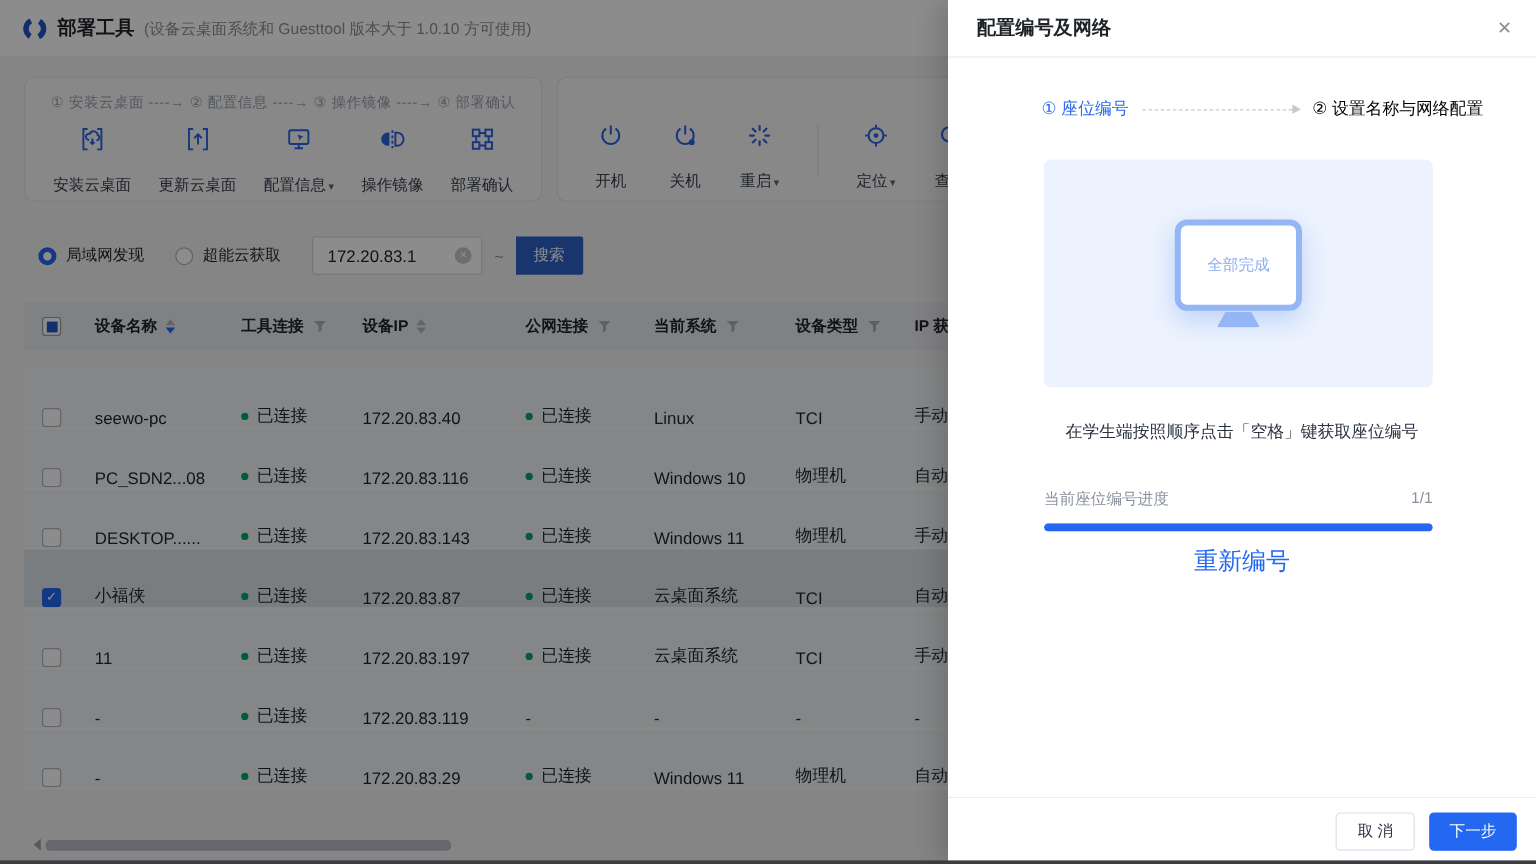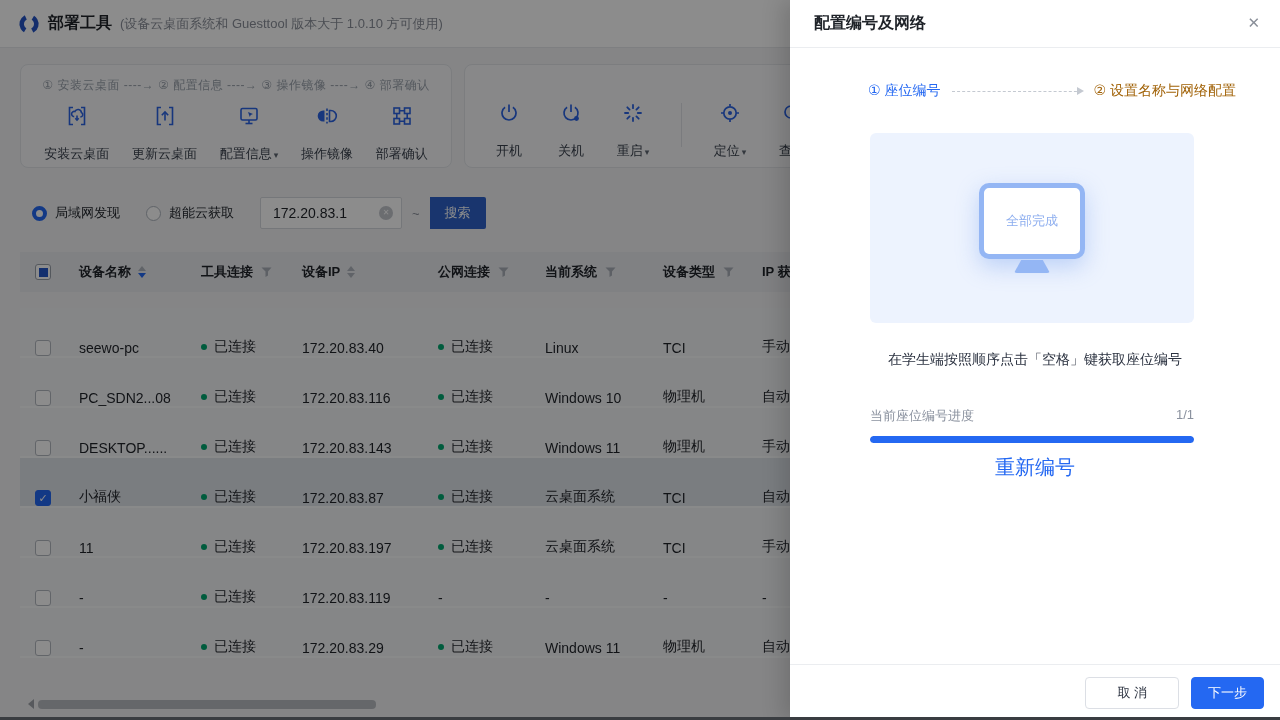--- a/index.html
+++ b/index.html
@@ -113,21 +113,21 @@
     background:#fff; z-index:60; box-shadow:-8px 0 20px rgba(0,0,0,0.15);
   }
   .drawer-header {
     height:48px; border-bottom:1px solid #ebedf0;
     display:flex; align-items:center; padding:0 24px;
   }
   .drawer-title { font-size:16px; font-weight:bold; color:#1f2329;font-family:Liberation Mono, monospace; }
   .drawer-close { position:absolute; top:14px; right:20px; font-size:15px; color:#8a8f99; cursor:pointer; }
   .wizard-steps { display:flex; align-items:center; margin:34px 44px 0 78px; font-size:14px; white-space:nowrap; }
   .wizard-current { color:#2468f2; }
-  .wizard-next { color:#a16207; }
+  .wizard-next { color:#000000; }
   .dash-arrow { flex:1; margin:0 12px; border-top:1.5px dashed #c4c9d1; position:relative; height:0; }
   .dash-arrow::after {
     content:""; position:absolute; right:-2px; top:-4.5px;
     border-left:7px solid #c4c9d1; border-top:4px solid transparent; border-bottom:4px solid transparent;
   }
   .illustration {
     margin:33px 86px 0 80px; height:190px; background:#edf3fe; border-radius:6px;
     display:flex; flex-direction:column; align-items:center; justify-content:center;
   }
   .monitor-screen {
@@ -141,21 +141,21 @@
   .progress-head { display:flex; justify-content:space-between; margin:38px 86px 0 80px; font-size:13px; color:#8a919e; }
   .progress-track { margin:11px 86px 0 80px; height:7px; border-radius:4px; background:#e6e8ed; overflow:hidden; }
   .progress-fill { width:100%; height:100%; background:#2468f2; border-radius:4px; }
   .renumber { margin-top:11px; text-align:center; font-size:20px; color:#2468f2; cursor:pointer; }
   .drawer-footer {
     position:absolute; bottom:0; left:0; right:0; height:56px; background:#fff;
     border-top:1px solid #ebedf0;
     display:flex; align-items:center; justify-content:flex-end; gap:12px; padding:0 16px;
   }
   .btn { height:32px; border-radius:4px; font-size:13px; cursor:pointer; font-family:inherit; }
-  .btn-cancel { background:#fff; border:1px solid #dcdfe5; color:#2b3240; padding:0 31px; }
+  .btn-cancel { background:#fff; border:1px solid #dcdfe5; color:#2b3240; padding:0 17px; }
   .btn-primary { background:#2468f2; border:1px solid #2468f2; color:#fff; padding:0 16px; }
 
   .window-bottom-edge { position:absolute; left:0; right:0; bottom:0; height:3px; background:#3a3d41; z-index:70; }
 </style>
 </head>
 <body>
 
 <div class="app-header">
   <svg class="logo" viewBox="0 0 24 24">
     <circle cx="12" cy="12" r="8" fill="none" stroke="#2353c5" stroke-width="5" stroke-dasharray="17 8" stroke-dashoffset="4" transform="rotate(-30 12 12)"></circle>

